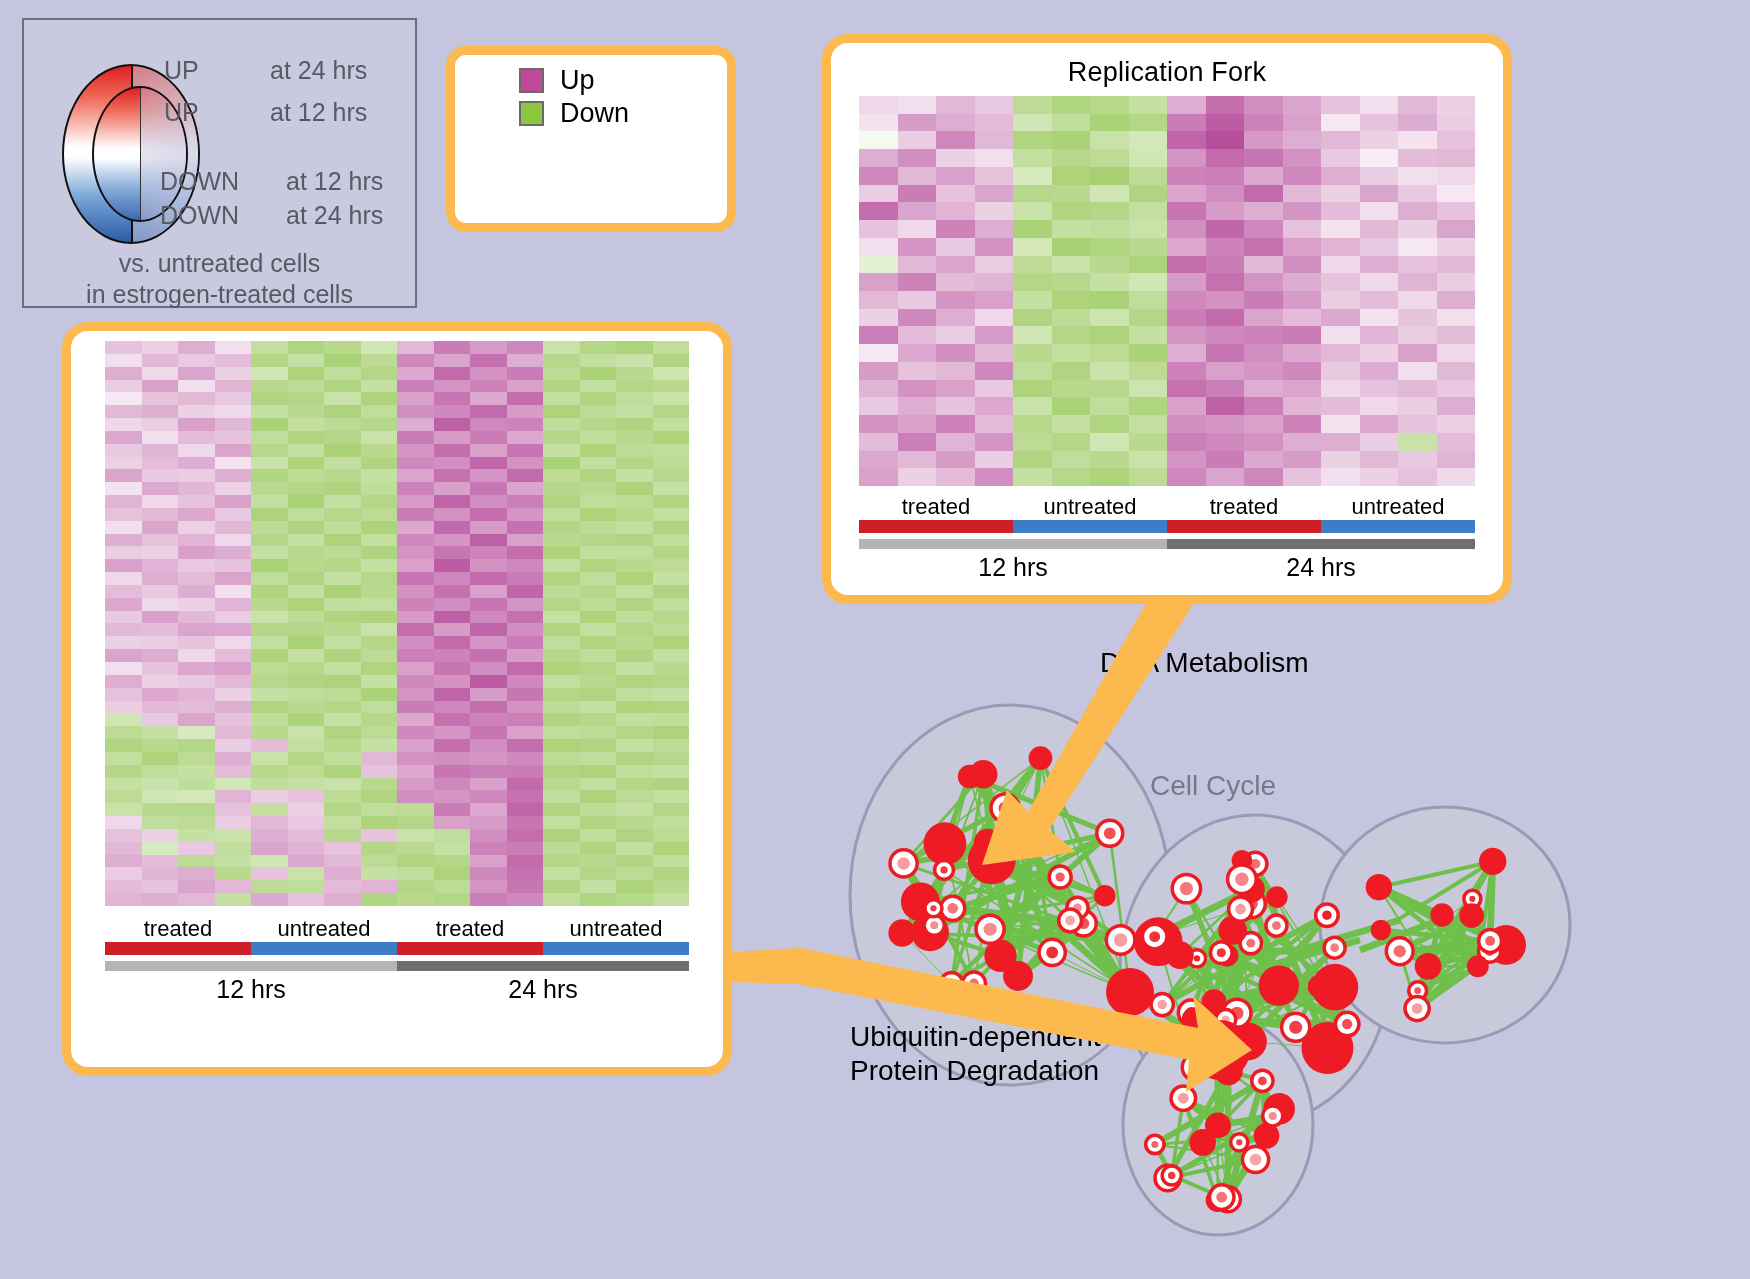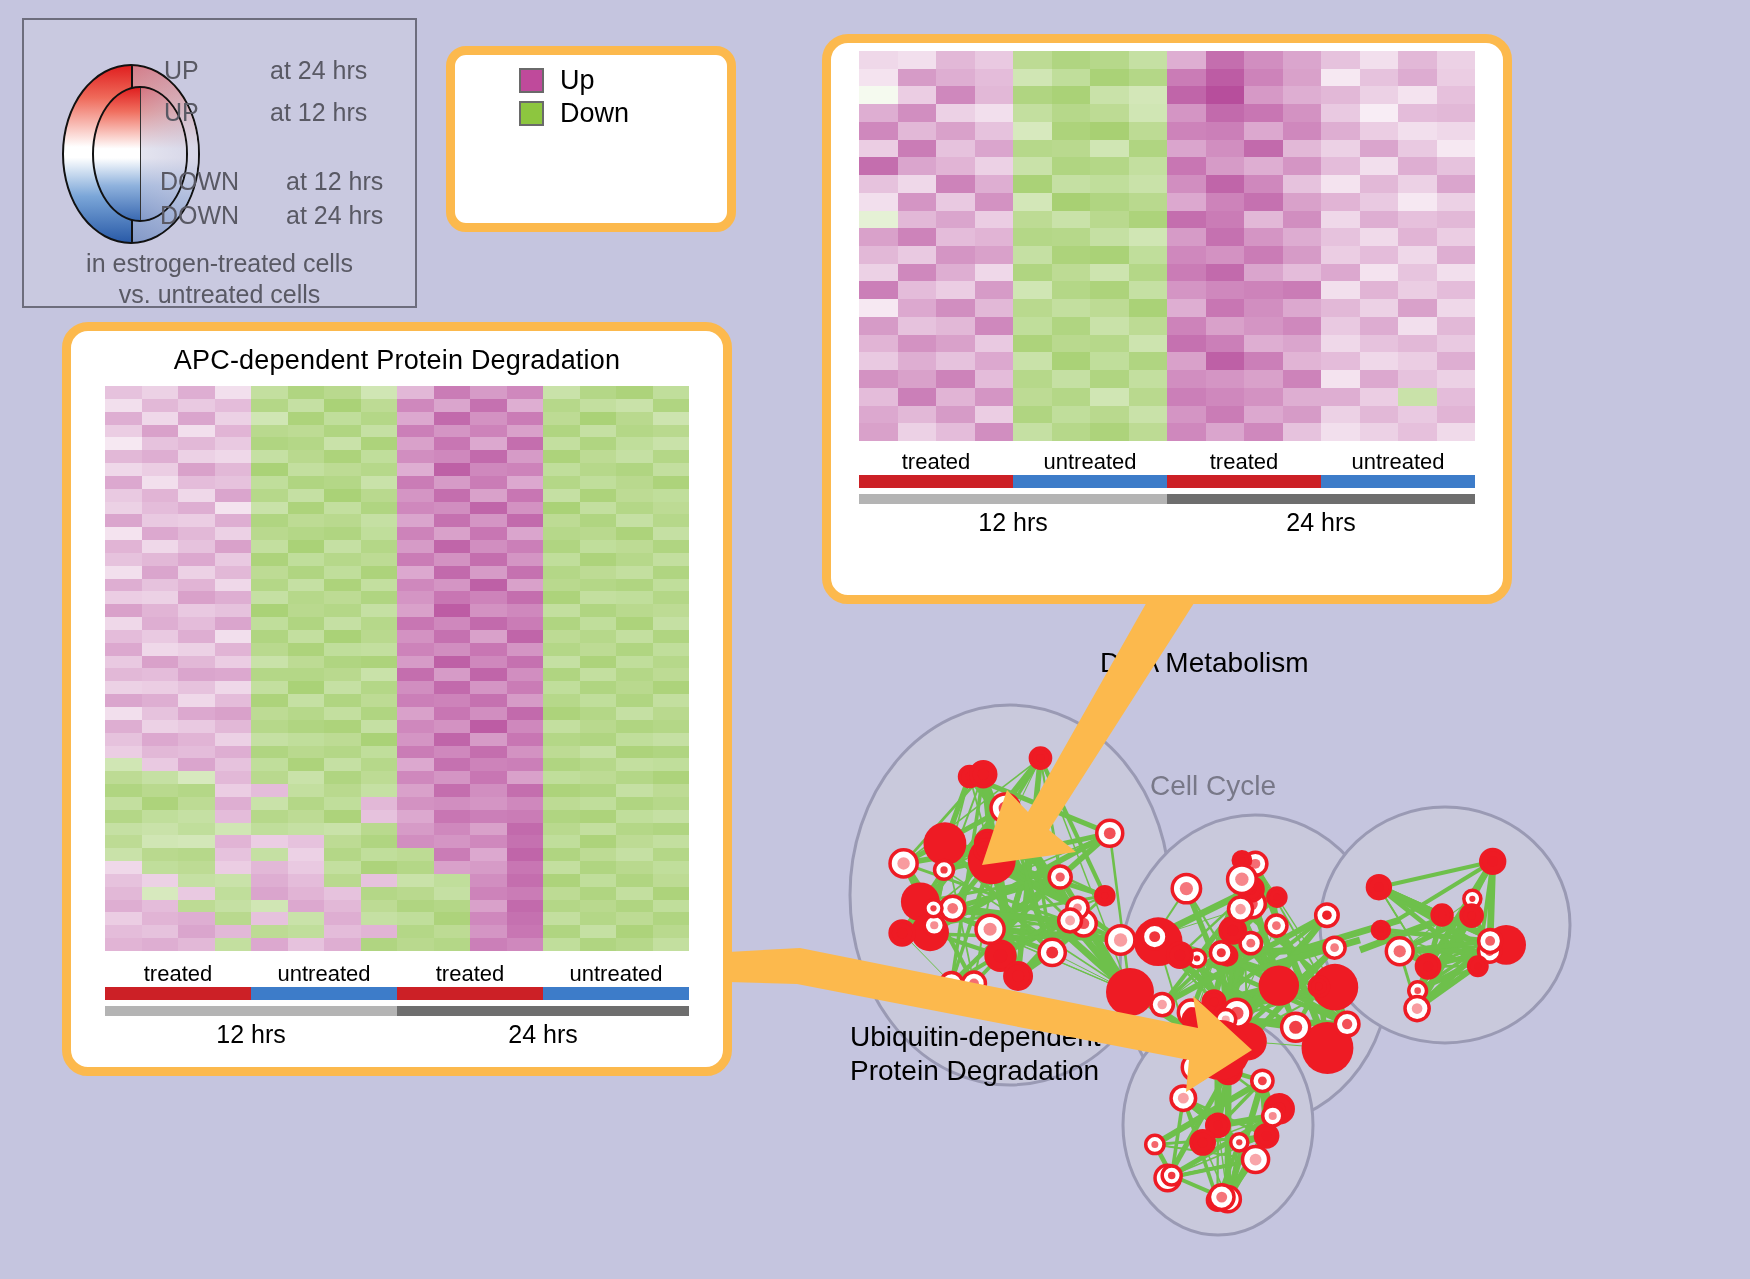--- a/index.html
+++ b/index.html
@@ -116,39 +116,40 @@
     </div>
     <div class="wl wl-up24">UP</div>
     <div class="wl wl-at24a">at 24 hrs</div>
     <div class="wl wl-up12">UP</div>
     <div class="wl wl-at12a">at 12 hrs</div>
     <div class="wl wl-dn12">DOWN</div>
     <div class="wl wl-at12b">at 12 hrs</div>
     <div class="wl wl-dn24">DOWN</div>
     <div class="wl wl-at24b">at 24 hrs</div>
     <div class="wheel-caption">
+      <div>vs. untreated cells</div>
       <div>in estrogen-treated cells</div>
-      <div>vs. untreated cells</div>
     </div>
   </div>
 
   <div class="panel" id="legend-panel">
     <div class="legend-rows" id="legend-rows">
         <div class="legend-row">
           <span class="swatch" style="background: rgb(191, 74, 155);"></span>
           <span>Up</span>
         </div>
         <div class="legend-row">
           <span class="swatch" style="background: rgb(141, 198, 63);"></span>
           <span>Down</span>
         </div>
       </div>
   </div>
 
   <div class="panel" id="replication-fork-panel">
+    <h2 class="panel-title">Replication Fork</h2>
     <div style="padding:8px 28px 0 28px;">
       <div class="hm" id="rf-heatmap" style="height: 390px; grid-template-columns: repeat(16, 1fr); grid-template-rows: repeat(22, 1fr);">
           <div class="hm-cell" style="background: rgb(239, 216, 233);"></div>
           <div class="hm-cell" style="background: rgb(242, 223, 237);"></div>
           <div class="hm-cell" style="background: rgb(226, 184, 215);"></div>
           <div class="hm-cell" style="background: rgb(233, 201, 225);"></div>
           <div class="hm-cell" style="background: rgb(189, 219, 148);"></div>
           <div class="hm-cell" style="background: rgb(176, 213, 129);"></div>
           <div class="hm-cell" style="background: rgb(182, 216, 138);"></div>
           <div class="hm-cell" style="background: rgb(197, 224, 163);"></div>
@@ -514,21 +515,20 @@
           <div style="flex: 1 1 0%; height: 10px; background: rgb(110, 110, 110);"></div>
         </div>
       <div class="hr-labels" id="rf-times">
           <div style="flex: 1 1 0%;">12 hrs</div>
           <div style="flex: 1 1 0%;">24 hrs</div>
         </div>
     </div>
   </div>
 
   <div class="panel" id="apc-panel">
-    <h2 class="panel-title">APC-dependent Protein Degradation</h2>
     <div style="padding:10px 34px 0 34px;">
       <div class="hm" id="apc-heatmap" style="height: 565px; grid-template-columns: repeat(16, 1fr); grid-template-rows: repeat(44, 1fr);">
           <div class="hm-cell" style="background: rgb(230, 194, 221);"></div>
           <div class="hm-cell" style="background: rgb(236, 209, 229);"></div>
           <div class="hm-cell" style="background: rgb(222, 174, 210);"></div>
           <div class="hm-cell" style="background: rgb(242, 223, 237);"></div>
           <div class="hm-cell" style="background: rgb(195, 223, 159);"></div>
           <div class="hm-cell" style="background: rgb(176, 213, 129);"></div>
           <div class="hm-cell" style="background: rgb(185, 217, 142);"></div>
           <div class="hm-cell" style="background: rgb(208, 230, 180);"></div>

